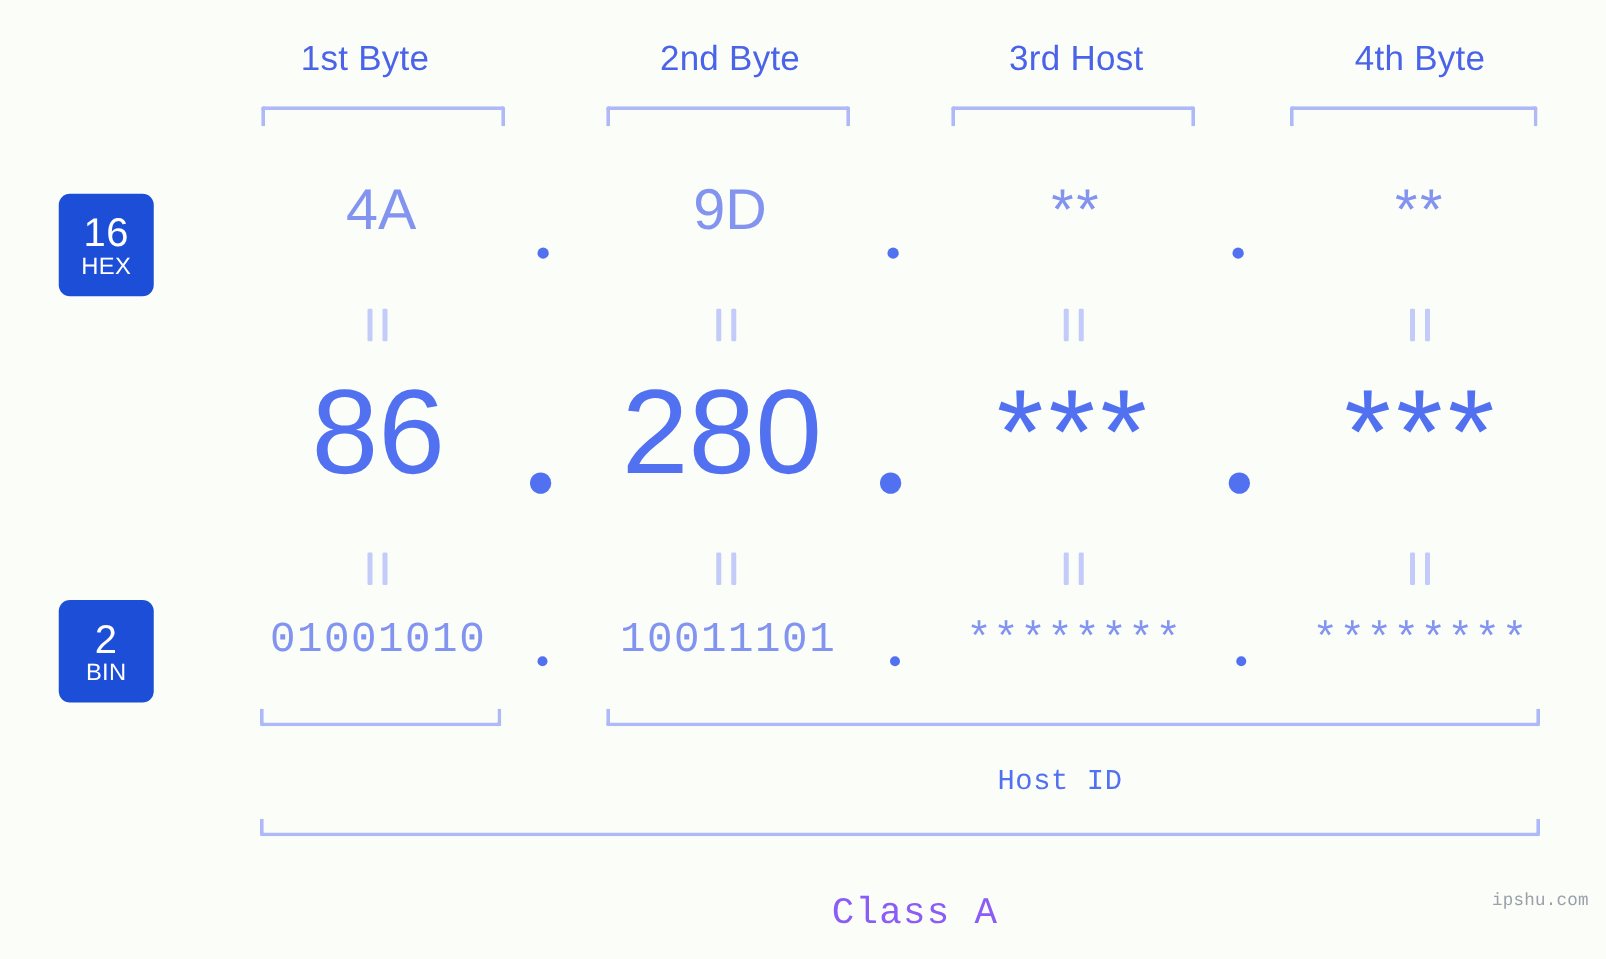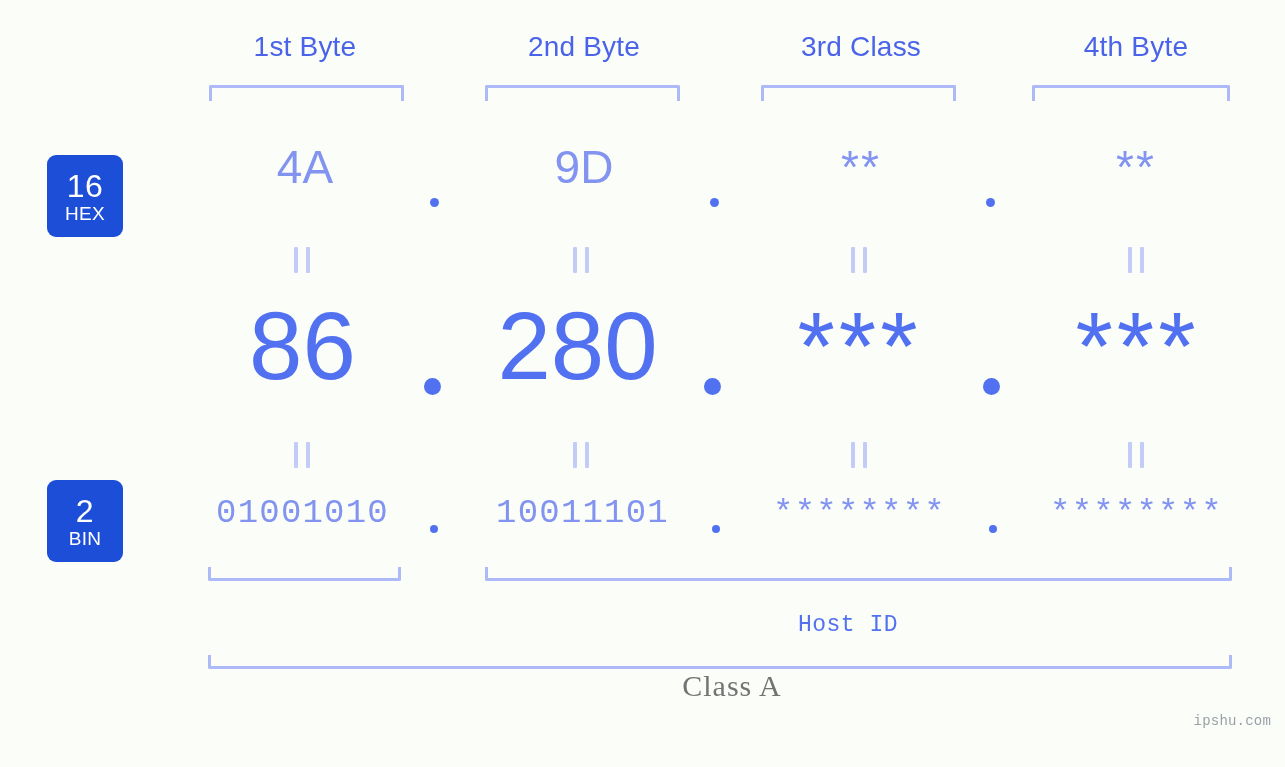--- a/index.html
+++ b/index.html
@@ -161,56 +161,56 @@
     text-align: center;
     font-family: "Liberation Mono", monospace;
     font-size: 23px;
     color: #5271f0;
     white-space: nowrap;
     letter-spacing: 0.5px;
   }
 
   .class-label {
     position: absolute;
-    top: 669px;
+    top: 714px;
     text-align: center;
-    font-family: Liberation Serif, serif;
+    font-family: Liberation Mono, monospace;
     font-size: 30px;
-    color: #737373;
+    color: #8b5cf6;
     white-space: nowrap;
     letter-spacing: 1px;
   }
 
   .watermark {
     position: absolute;
     right: 14px;
     top: 713px;
     font-family: "Liberation Mono", monospace;
     font-size: 14px;
     color: #9aa0a8;
     letter-spacing: 0.2px;
   }
 </style>
 </head>
 <body>
 
 <div class="stage">
 
   <div>
-    <div class="byte-label" style="left:205px; width:200px;">1st Byte</div>
+    <div class="byte-label" style="left:192px; width:200px;">1st Byte</div>
     <div class="bracket-down" style="left:209px; width:195px;"></div>
   </div>
 
   <div>
     <div class="byte-label" style="left:484px; width:200px;">2nd Byte</div>
     <div class="bracket-down" style="left:485px; width:195px;"></div>
   </div>
 
   <div>
-    <div class="byte-label" style="left:761px; width:200px;">3rd Class</div>
+    <div class="byte-label" style="left:761px; width:200px;">3rd Host</div>
     <div class="bracket-down" style="left:761px; width:195px;"></div>
   </div>
 
   <div>
     <div class="byte-label" style="left:1036px; width:200px;">4th Byte</div>
     <div class="bracket-down" style="left:1032px; width:198px;"></div>
   </div>
 
   <div class="badge badge-hex">
     <div class="num">16</div>

